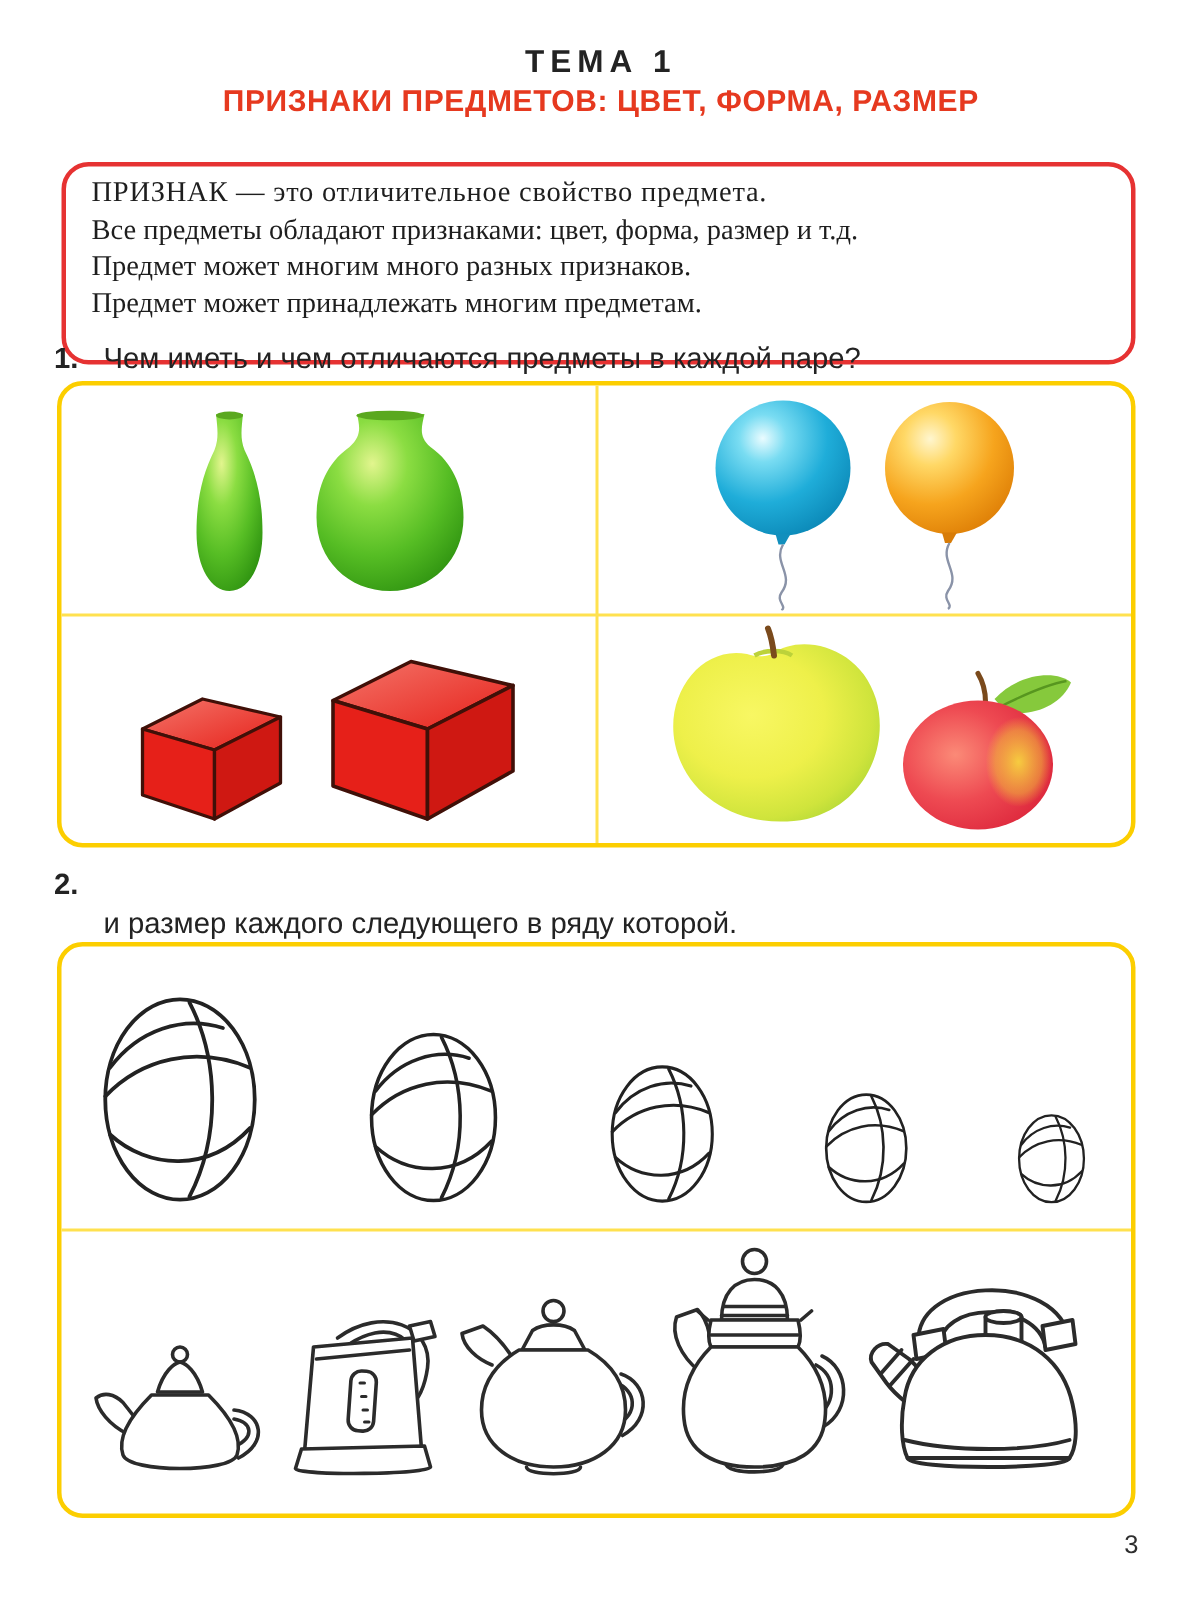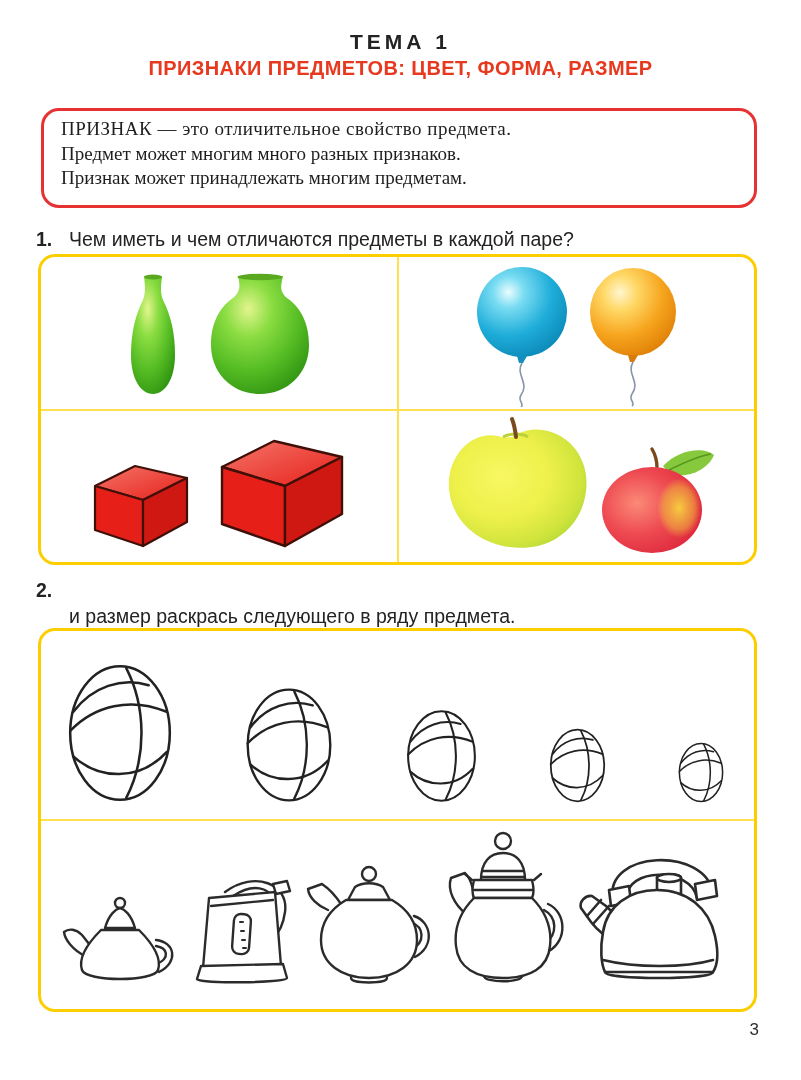--- a/index.html
+++ b/index.html
@@ -10,21 +10,21 @@
   }
   .title {
     position:absolute; top:30px; left:0; width:100%; text-align:center;
     font-size:21px; font-weight:700; letter-spacing:4px; color:#232323;
   }
   .subtitle {
     position:absolute; top:57px; left:0; width:100%; text-align:center;
     font-size:20px; font-weight:700; letter-spacing:.4px; color:#e6391f;
   }
   .def-box {
-    position:absolute; left:41px; top:108px; width:716px; height:100px;
+    position:absolute; left:41px; top:108px; width:716px; height:135px;
     border:3px solid #e63232; border-radius:18px; background:#fff;
     padding:6px 17px 0 17px;
     font-family:"Liberation Serif", serif; font-size:19px; line-height:24.5px;
     color:#1e1e1e;
   }
   .def-box p { white-space:nowrap; }
   .def-box .lead { letter-spacing:.5px; }
   .task-label { position:absolute; display:flex; color:#232323; font-size:19.5px; }
   .task-label .num { font-weight:700; width:33px; flex:0 0 33px; }
   .task1-label { left:36px; top:228px; }
@@ -97,22 +97,23 @@
   </defs>
 </svg>
 
 <div class="page">
 
   <div class="title">ТЕМА 1</div>
   <div class="subtitle">ПРИЗНАКИ ПРЕДМЕТОВ: ЦВЕТ, ФОРМА, РАЗМЕР</div>
 
   <div class="def-box">
     <p class="lead">ПРИЗНАК — это отличительное свойство предмета.</p>
+    <p>Все предметы обладают признаками: цвет, форма, размер и т.д.</p>
     <p>Предмет может многим много разных признаков.</p>
-    <p>Признак может принадлежать многим предметам.</p>
+    <p>Предмет может принадлежать многим предметам.</p>
   </div>
 
   <div class="task-label task1-label">
     <span class="num">1.</span>
     <span>Чем иметь и чем отличаются предметы в каждой паре?</span>
   </div>
 
   <div class="frame frame1">
     <div class="vline"></div>
     <div class="hline"></div>
@@ -171,21 +172,21 @@
         <ellipse cx="57" cy="66" rx="50" ry="43" fill="url(#gapplered)"></ellipse>
         <ellipse cx="84" cy="64" rx="22" ry="30" fill="url(#gapplepatch)"></ellipse>
       </svg>
     </div>
   </div>
 
   <div class="task-label task2-label">
     <span class="num">2.</span>
     <span>
       <br>
-      <span>и размер раскрась следующего в ряду предмета.</span>
+      <span>и размер каждого следующего в ряду которой.</span>
     </span>
   </div>
 
   <div class="frame frame2">
     <div class="hline"></div>
 
     <div class="row row-balls">
       <svg width="106" height="140" viewBox="0 0 100 132">
         <g fill="none" stroke="#222" stroke-width="2.4" stroke-linecap="round">
           <ellipse cx="50" cy="66" rx="47" ry="63"></ellipse>

